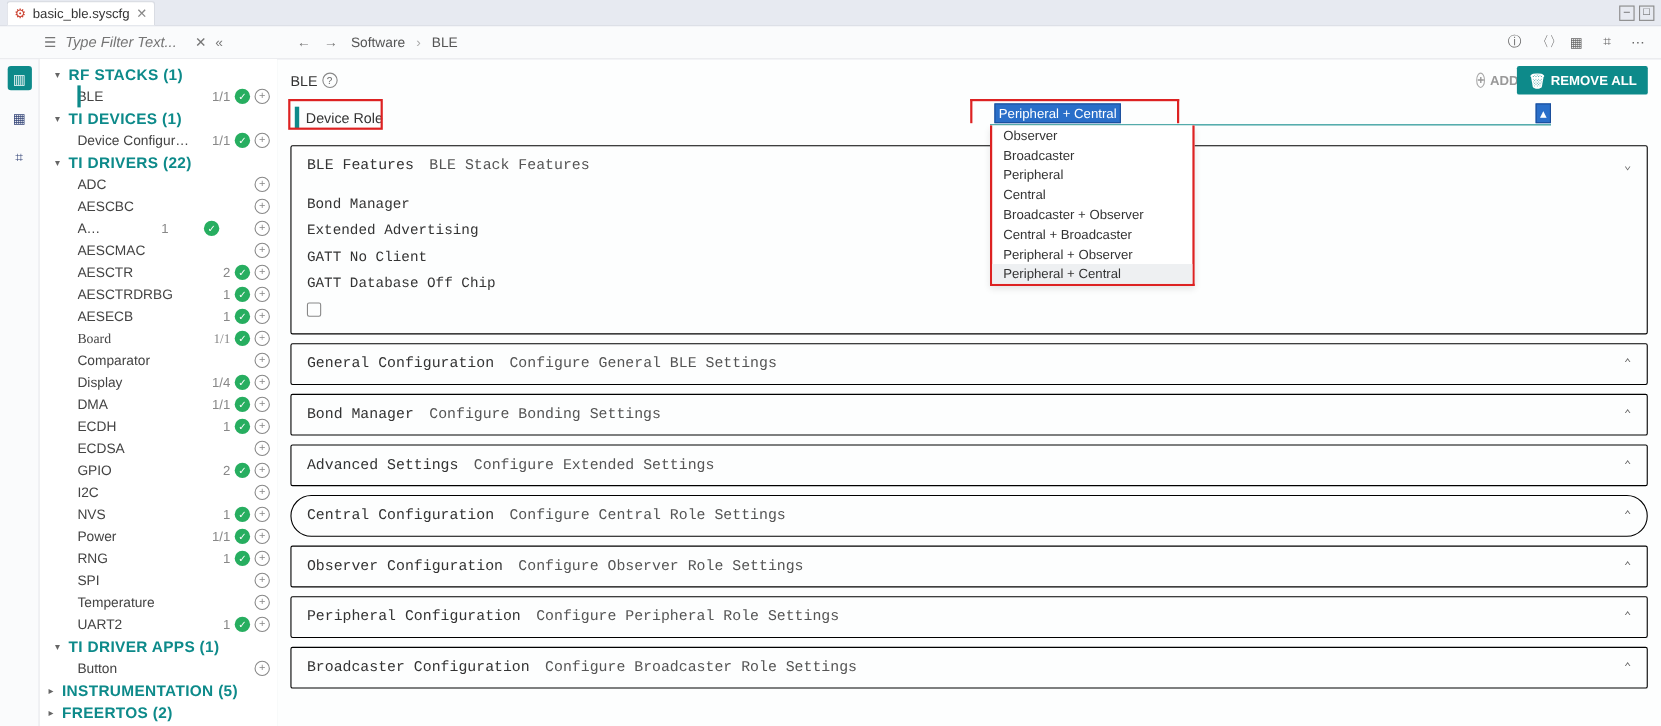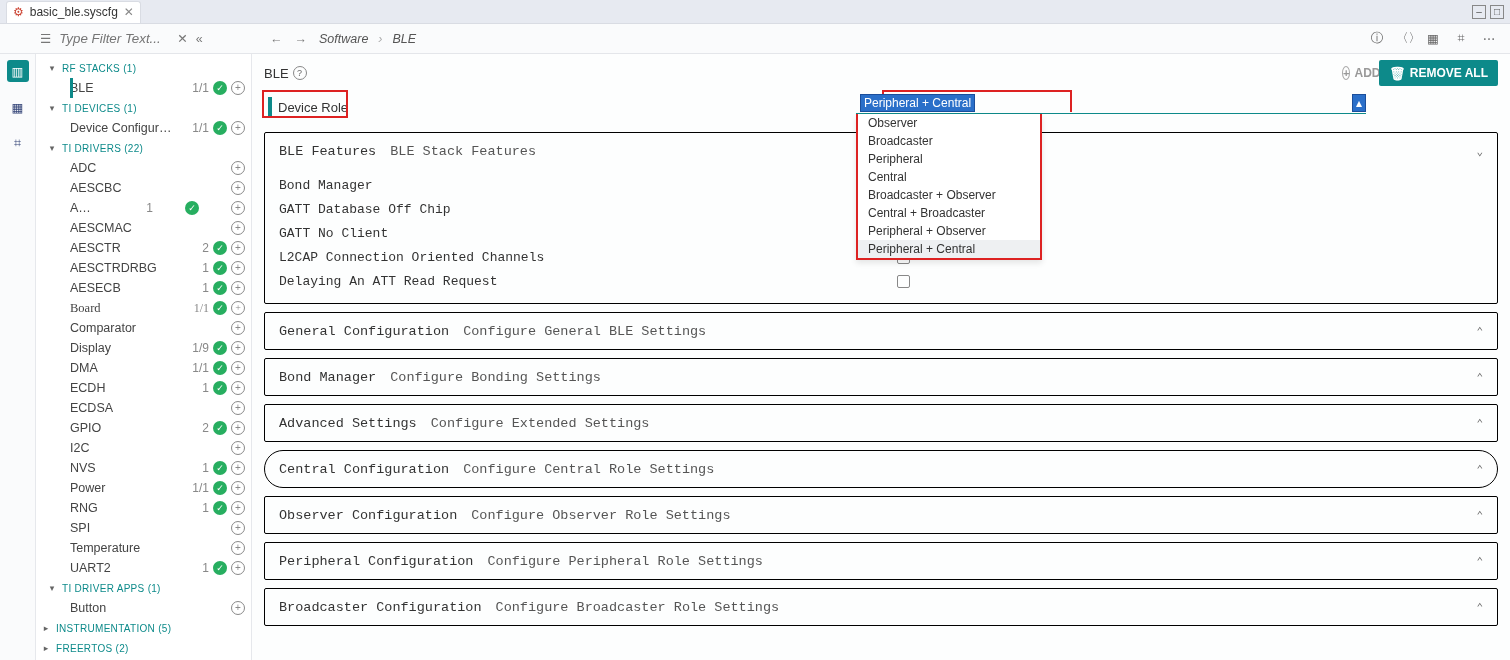--- a/index.html
+++ b/index.html
@@ -60,21 +60,21 @@
     outline:none;
   }
   .icon { color:#777; cursor:pointer; }
   .nav-area {
     display:flex;
     align-items:center;
     gap:12px;
     padding-left:18px;
     flex:1;
   }
-  .breadcrumb { color:#555; display:flex; gap:10px; align-items:center;font-style:italic;}
+  .breadcrumb { color:#555; display:flex; gap:10px; align-items:center;}
   .breadcrumb .sep{color:#aaa;}
   .toolbar-right{margin-left:auto;display:flex;gap:10px;padding-right:12px;align-items:center;}
   .tool-ico{color:#666;width:18px;text-align:center;cursor:pointer;}
   
   .body {
     display:flex;
     height: calc(660px - 24px - 30px);
   }
   .rail {
     width:36px;
@@ -98,22 +98,22 @@
   .tree-node{
     display:flex;
     align-items:center;
     height:20px;
     padding-right:6px;
     gap:4px;
     cursor:pointer;
   }
   .chev{width:12px;text-align:center;color:#666;font-size:9px;}
   .cat{
-    font-size:10px;
-    font-weight:400;
+    font-size:14px;
+    font-weight:700;
     color:#0d8a8a;
     letter-spacing:.3px;
     flex:1;
     text-transform:uppercase;
   }
   .leaf{
     display:flex;
     align-items:center;
     height:20px;
     padding:0 6px 0 0;
@@ -156,21 +156,21 @@
   .field-row .lbl{font-size:13px;color:#333;}
   .hl-box{
     position:absolute;
     left:-2px;top:-2px;
     width:86px;height:28px;
     border:2px solid #d22;
     pointer-events:none;
   }
   .dd-wrap{
     position:absolute;
-    left:592px;
+    left:636px;
     top:0;
     width:510px;
   }
   .dd-sel{
     height:22px;
     border-bottom:1.5px solid #0d8a8a;
     display:flex;align-items:center;
     padding-left:4px;
   }
   .dd-sel span{background:#2a6fc9;color:#fff;padding:1px 3px;font-size:12px;border:1px solid #1b4e9b;}
@@ -344,21 +344,21 @@
       <div class="leaf" style="padding-left:34px;position:relative;">
 
     <span class="nm">Comparator</span>
     <span class="ratio"></span>
     <span style="width:14px"></span>
     <span class="add">+</span>
   </div>
       <div class="leaf" style="padding-left:34px;position:relative;">
 
     <span class="nm">Display</span>
-    <span class="ratio">1/9</span>
+    <span class="ratio">1/4</span>
     <span class="chk">✓</span>
     <span class="add">+</span>
   </div>
       <div class="leaf" style="padding-left:34px;position:relative;">
 
     <span class="nm">DMA</span>
     <span class="ratio">1/1</span>
     <span class="chk">✓</span>
     <span class="add">+</span>
   </div>
@@ -497,33 +497,32 @@
         <span class="t1">BLE Features</span>
         <span class="t2">BLE Stack Features</span>
         <span class="car">⌄</span>
       </div>
       <div class="feat-body" id="feat-body">
           <div class="frow">
     <span class="fn">Bond Manager</span>
 
   </div>
           <div class="frow">
-    <span class="fn">GATT Database Off Chip</span>
+    <span class="fn">Extended Advertising</span>
 
   </div>
           <div class="frow">
     <span class="fn">GATT No Client</span>
 
   </div>
           <div class="frow">
-    <span class="fn">L2CAP Connection Oriented Channels</span>
-    <span class="cbox"></span>
+    <span class="fn">GATT Database Off Chip</span>
+
   </div>
           <div class="frow">
-    <span class="fn">Delaying An ATT Read Request</span>
     <span class="cbox"></span>
   </div>
         </div>
     </div>
 
     <div id="sections">
         <div class="panel" style="margin-top:8px;">
     <div class="panel-hd">
       <span class="t1">General Configuration</span>
       <span class="t2">Configure General BLE Settings</span>

